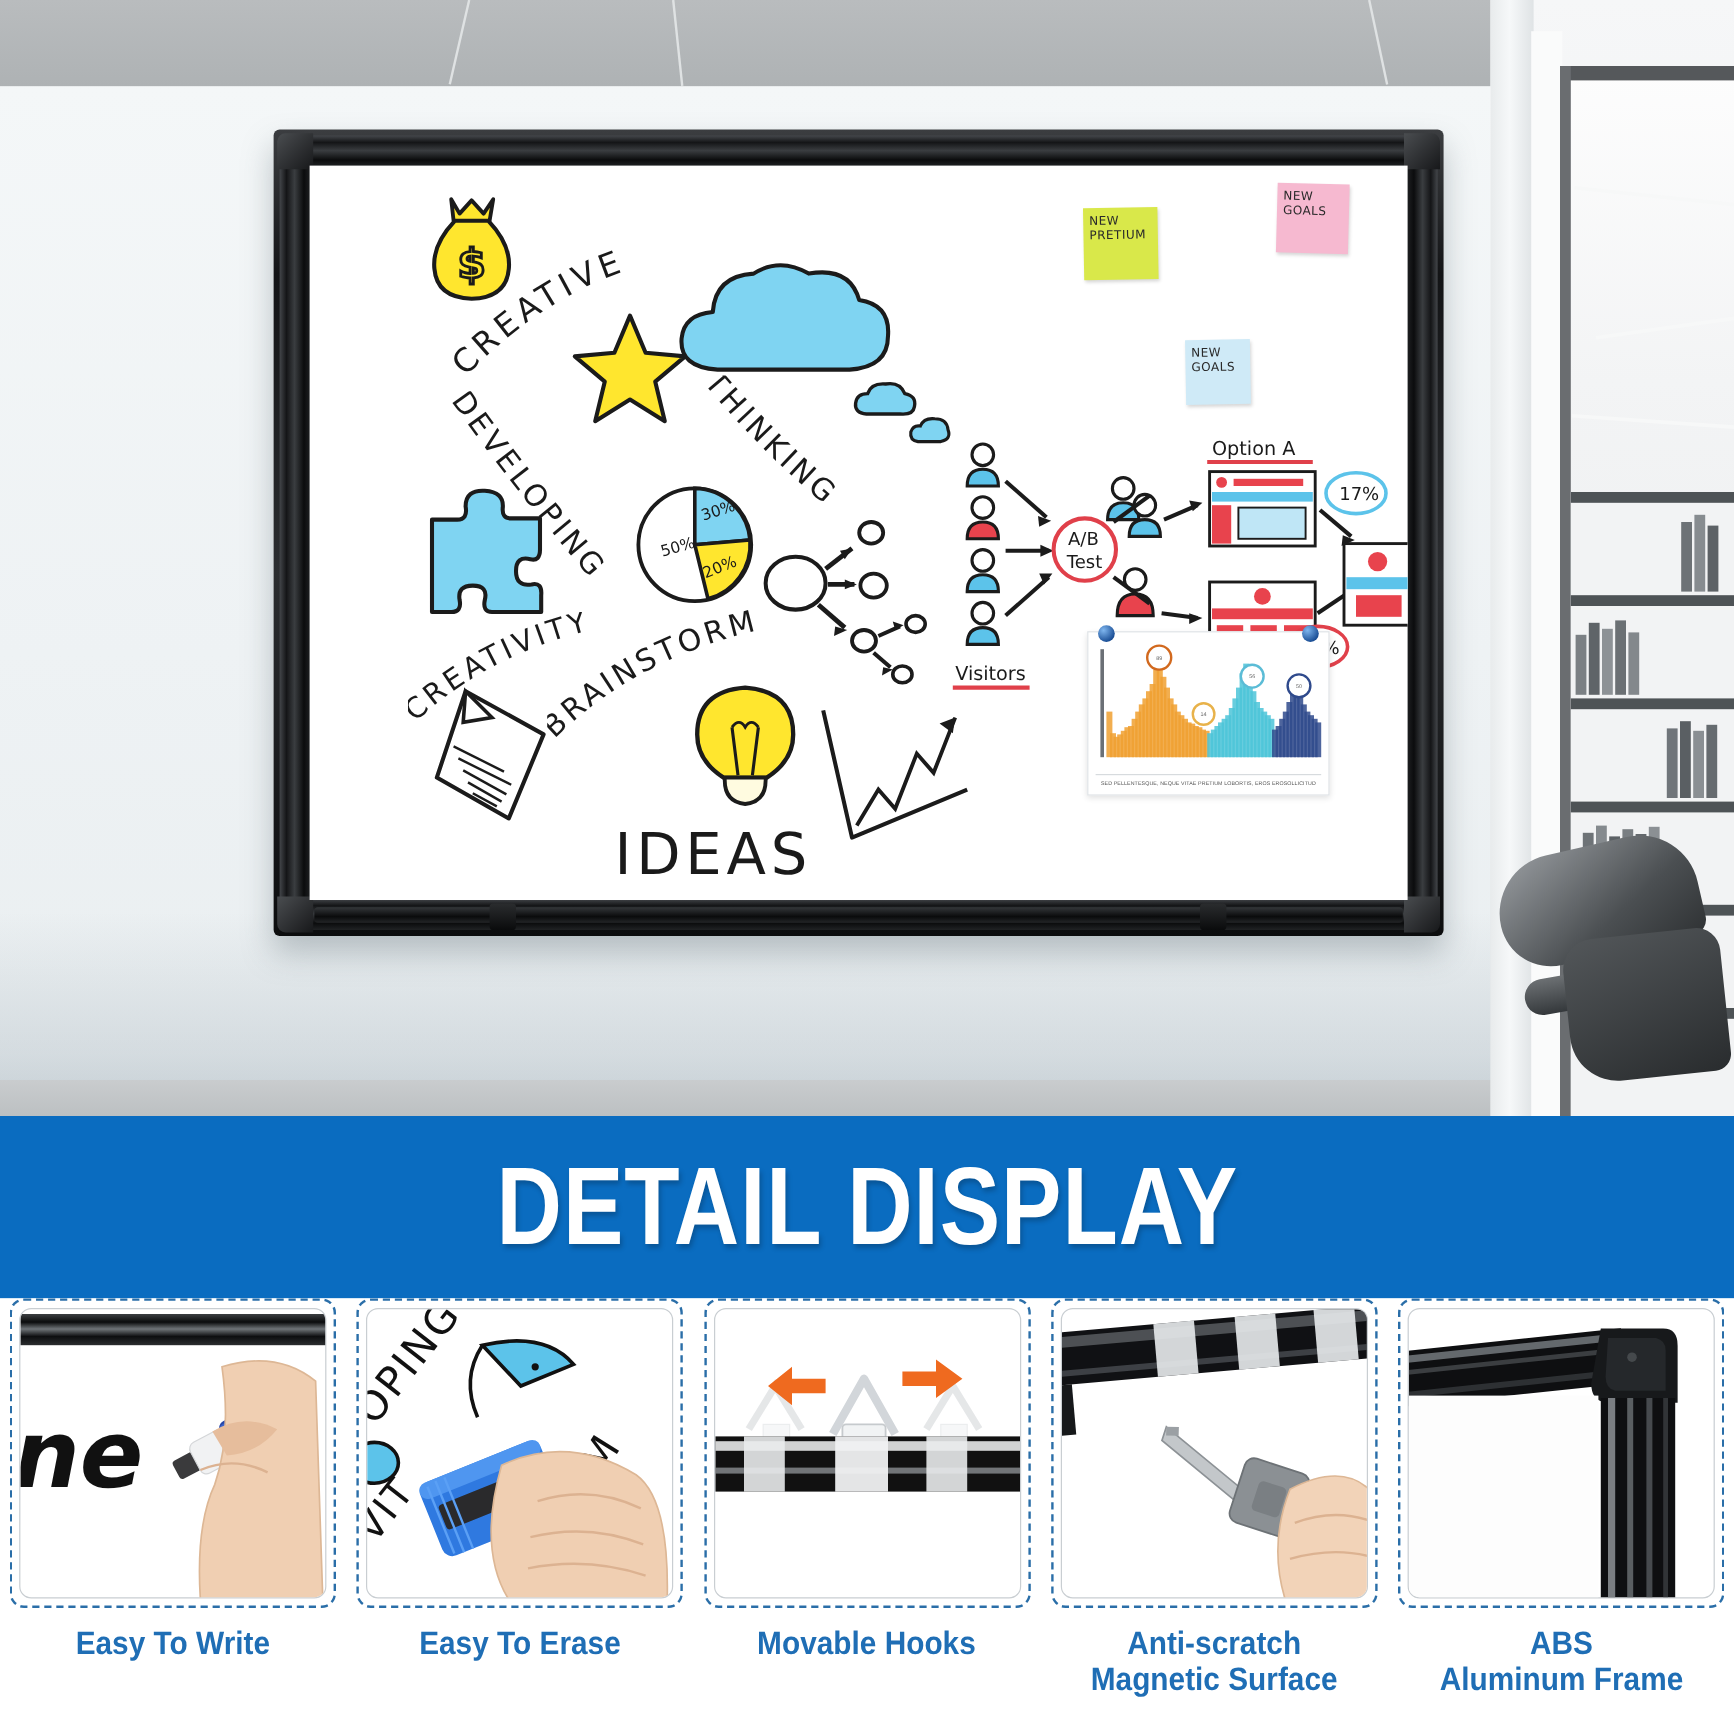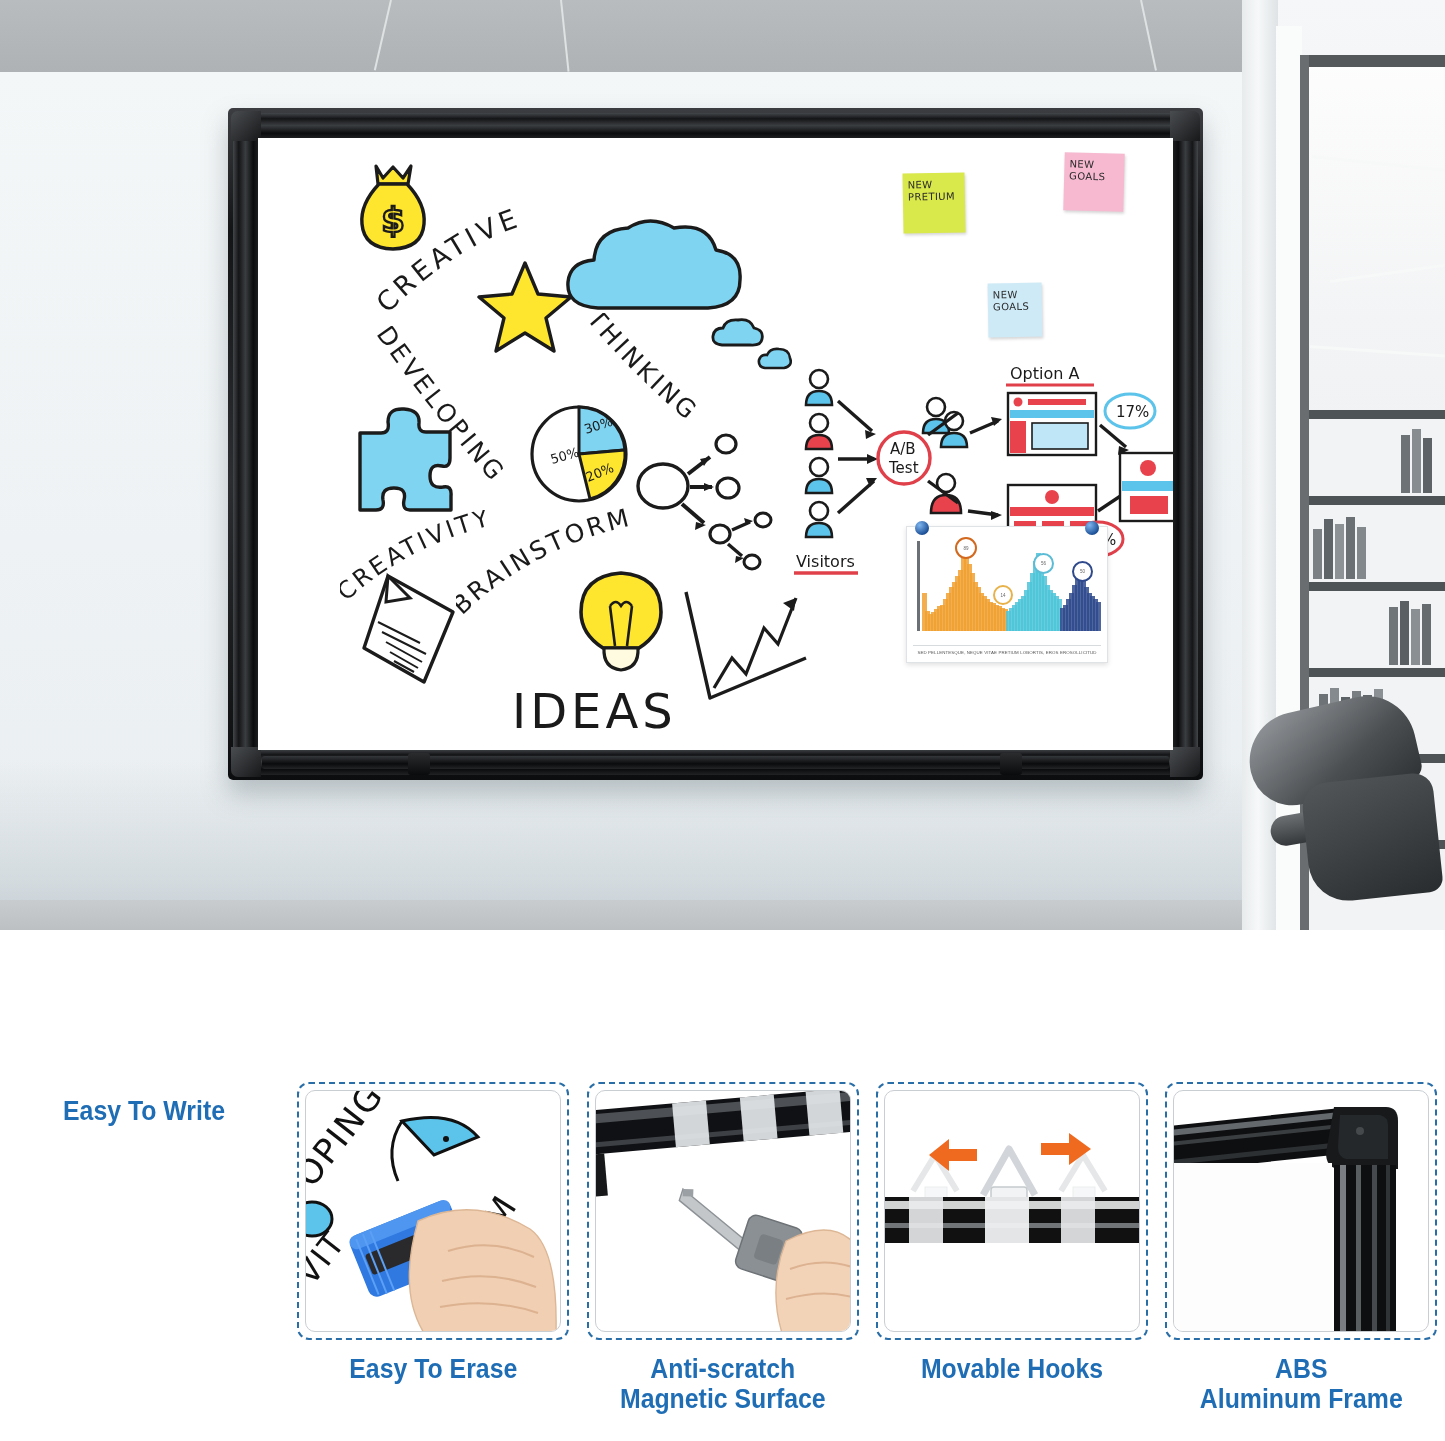--- a/index.html
+++ b/index.html
@@ -476,24 +476,46 @@
           </div>
           <div style="position:absolute;left:6px;bottom:12px;width:188px;border-top:1px solid #d7dbde;padding-top:4px;">
             <div class="pcap">SED PELLENTESQUE, NEQUE VITAE PRETIUM LOBORTIS, EROS EROSOLLICITUD</div>
           </div>
         </div>
 
       </div>
     </div>
   </div>
 
+  <div class="banner">
+    <div class="banner-title">DETAIL DISPLAY</div>
+  </div>
 
   <div class="cards">
 
     <div class="card">
+      <div class="card-box">
+        <div class="card-inner">
+          <div class="rail" style="left:0;top:4px;width:256px;height:26px;"></div>
+          <svg width="256" height="212" viewBox="0 0 256 212" style="position:absolute;left:0;top:30px;">
+            <text x="-6" y="118" font-family="DejaVu Sans, sans-serif" font-size="78" font-style="italic" font-weight="bold" fill="#111">ne</text>
+            <g transform="rotate(-28 150 96)">
+              <rect x="128" y="86" width="20" height="17" rx="3" fill="#3a3a3c"></rect>
+              <rect x="146" y="80" width="34" height="29" rx="6" fill="#f1f2f3" stroke="#d4d6d8"></rect>
+              <rect x="176" y="76" width="72" height="37" rx="6" fill="#2546a8"></rect>
+              <rect x="176" y="78" width="72" height="10" rx="4" fill="#3a62c9"></rect>
+              <circle cx="190" cy="95" r="8" fill="#d93a3a"></circle>
+              <text x="204" y="100" font-family="DejaVu Sans, sans-serif" font-size="15" font-weight="bold" font-style="italic" fill="#f2c80f">Eras</text>
+            </g>
+            <path d="M168 18 Q214 4 246 30 L252 212 L150 212 Q146 150 162 116 Q176 76 168 18 Z" fill="#f0cfb2" stroke="#ddb795" stroke-width="1.4"></path>
+            <path d="M160 72 Q186 56 214 70 Q198 90 172 92 Z" fill="#e6bd9c"></path>
+            <path d="M150 104 Q178 92 206 106" fill="none" stroke="#dcb291" stroke-width="2"></path>
+          </svg>
+        </div>
+      </div>
       <div class="card-label">
         <span>Easy To Write</span>
       </div>
     </div>
 
     <div class="card">
       <div class="card-box">
         <div class="card-inner">
           <svg width="256" height="242" viewBox="0 0 256 242" style="position:absolute;left:0;top:0;">
             <g font-family="DejaVu Sans, sans-serif" fill="#111">
@@ -526,20 +548,58 @@
       </div>
       <div class="card-label">
         <span>Easy To Erase</span>
       </div>
     </div>
 
     <div class="card">
       <div class="card-box">
         <div class="card-inner">
           <svg width="256" height="242" viewBox="0 0 256 242" style="position:absolute;left:0;top:0;">
+            <g opacity=".35">
+              <path d="M28 100 L50 64 L72 100" fill="none" stroke="#b6bbbf" stroke-width="6"></path>
+              <rect x="40" y="96" width="22" height="40" fill="#e8eaec" stroke="#c8ccd0"></rect>
+            </g>
+            <g opacity=".35">
+              <path d="M176 100 L198 64 L220 100" fill="none" stroke="#b6bbbf" stroke-width="6"></path>
+              <rect x="188" y="96" width="22" height="40" fill="#e8eaec" stroke="#c8ccd0"></rect>
+            </g>
+            <g>
+              <path d="M98 104 L124 58 L150 104" fill="none" stroke="#d2d6da" stroke-width="7" stroke-linejoin="round"></path>
+              <rect x="106" y="96" width="36" height="52" rx="3" fill="#f1f3f4" stroke="#c6cacd" stroke-width="1.5"></rect>
+            </g>
+            <g>
+              <rect x="0" y="106" width="256" height="46" fill="#111"></rect>
+              <rect x="0" y="110" width="256" height="8" fill="#f3f4f5" opacity=".85"></rect>
+              <rect x="0" y="132" width="256" height="5" fill="#9ba0a4" opacity=".7"></rect>
+              <rect x="24" y="106" width="34" height="46" fill="#e9ebec" opacity=".9"></rect>
+              <rect x="100" y="106" width="44" height="46" fill="#f0f1f2" opacity=".95"></rect>
+              <rect x="176" y="106" width="34" height="46" fill="#e9ebec" opacity=".9"></rect>
+            </g>
+            <g fill="#ef6a1f">
+              <path d="M92 58 L64 58 L64 48 L44 64 L64 80 L64 70 L92 70 Z"></path>
+            </g>
+            <g fill="#ef6a1f">
+              <path d="M156 52 L184 52 L184 42 L206 58 L184 74 L184 64 L156 64 Z"></path>
+            </g>
+          </svg>
+        </div>
+      </div>
+      <div class="card-label">
+        <span>Movable Hooks</span>
+      </div>
+    </div>
+
+    <div class="card">
+      <div class="card-box">
+        <div class="card-inner">
+          <svg width="256" height="242" viewBox="0 0 256 242" style="position:absolute;left:0;top:0;">
             <g transform="rotate(-5 128 32)">
               <rect x="-10" y="8" width="280" height="44" fill="#101114"></rect>
               <rect x="-10" y="12" width="280" height="9" fill="#6e7377" opacity=".65"></rect>
               <rect x="-10" y="40" width="280" height="5" fill="#5c6165" opacity=".6"></rect>
               <rect x="78" y="8" width="34" height="44" fill="#e4e7e9" opacity=".92"></rect>
               <rect x="146" y="8" width="34" height="44" fill="#e4e7e9" opacity=".92"></rect>
               <rect x="212" y="8" width="34" height="44" fill="#e4e7e9" opacity=".92"></rect>
               <rect x="-10" y="52" width="16" height="42" fill="#16181a"></rect>
             </g>
             <g transform="rotate(18 150 150)">
@@ -550,58 +610,20 @@
             </g>
             <path d="M190 150 Q232 128 256 150 L256 242 L186 242 Q172 196 190 150 Z" fill="#f2d3b8" stroke="#ddb795" stroke-width="1.4"></path>
             <path d="M194 178 Q226 166 256 176" fill="none" stroke="#dcb291" stroke-width="2"></path>
             <path d="M190 208 Q226 198 256 206" fill="none" stroke="#dcb291" stroke-width="2"></path>
           </svg>
         </div>
       </div>
       <div class="card-label">
         <div>Anti-scratch</div>
         <div>Magnetic Surface</div>
-      </div>
-    </div>
-
-    <div class="card">
-      <div class="card-box">
-        <div class="card-inner">
-          <svg width="256" height="242" viewBox="0 0 256 242" style="position:absolute;left:0;top:0;">
-            <g opacity=".35">
-              <path d="M28 100 L50 64 L72 100" fill="none" stroke="#b6bbbf" stroke-width="6"></path>
-              <rect x="40" y="96" width="22" height="40" fill="#e8eaec" stroke="#c8ccd0"></rect>
-            </g>
-            <g opacity=".35">
-              <path d="M176 100 L198 64 L220 100" fill="none" stroke="#b6bbbf" stroke-width="6"></path>
-              <rect x="188" y="96" width="22" height="40" fill="#e8eaec" stroke="#c8ccd0"></rect>
-            </g>
-            <g>
-              <path d="M98 104 L124 58 L150 104" fill="none" stroke="#d2d6da" stroke-width="7" stroke-linejoin="round"></path>
-              <rect x="106" y="96" width="36" height="52" rx="3" fill="#f1f3f4" stroke="#c6cacd" stroke-width="1.5"></rect>
-            </g>
-            <g>
-              <rect x="0" y="106" width="256" height="46" fill="#111"></rect>
-              <rect x="0" y="110" width="256" height="8" fill="#f3f4f5" opacity=".85"></rect>
-              <rect x="0" y="132" width="256" height="5" fill="#9ba0a4" opacity=".7"></rect>
-              <rect x="24" y="106" width="34" height="46" fill="#e9ebec" opacity=".9"></rect>
-              <rect x="100" y="106" width="44" height="46" fill="#f0f1f2" opacity=".95"></rect>
-              <rect x="176" y="106" width="34" height="46" fill="#e9ebec" opacity=".9"></rect>
-            </g>
-            <g fill="#ef6a1f">
-              <path d="M92 58 L64 58 L64 48 L44 64 L64 80 L64 70 L92 70 Z"></path>
-            </g>
-            <g fill="#ef6a1f">
-              <path d="M156 52 L184 52 L184 42 L206 58 L184 74 L184 64 L156 64 Z"></path>
-            </g>
-          </svg>
-        </div>
-      </div>
-      <div class="card-label">
-        <span>Movable Hooks</span>
       </div>
     </div>
 
     <div class="card">
       <div class="card-box">
         <div class="card-inner">
           <svg width="256" height="242" viewBox="0 0 256 242" style="position:absolute;left:0;top:0;">
             <g transform="rotate(-6 120 50)">
               <rect x="-16" y="22" width="196" height="46" fill="#0e0f11"></rect>
               <rect x="-16" y="26" width="196" height="6" fill="#7b8084" opacity=".8"></rect>

